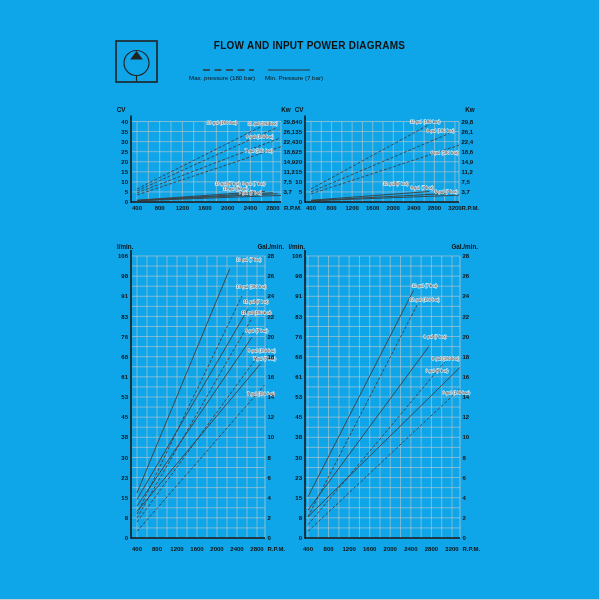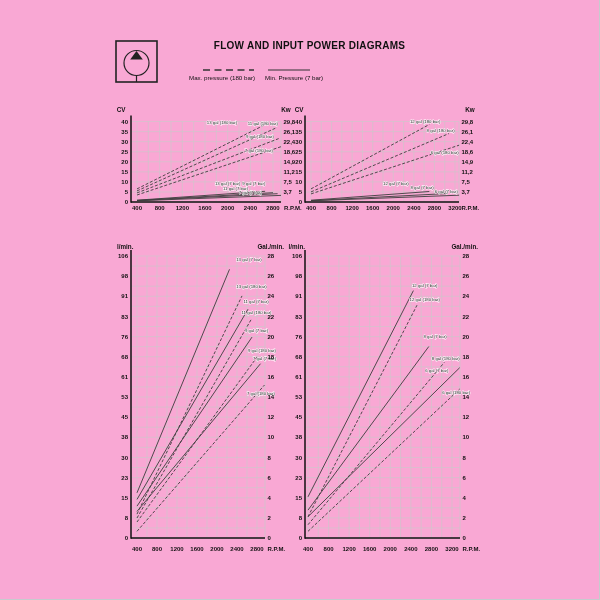--- a/index.html
+++ b/index.html
@@ -1,17 +1,17 @@
 <!DOCTYPE html>
 <html><head>
 <meta charset="utf-8">
 <style>
   html,body{margin:0;padding:0;background:#fff;}
   .page{
-    position:relative;width:600px;height:600px;background:#f9a8d4;
+    position:relative;width:600px;height:600px;background:#0ea5e9;
     font-family:"Liberation Sans","DejaVu Sans",sans-serif;color:#111;
     overflow:hidden;box-sizing:border-box;
     border-right:1px solid #c6cbce;border-bottom:1px solid #c6cbce;
   }
   .title{
     position:absolute;top:40px;left:20px;right:0;text-align:center;
     font-size:10px;font-weight:bold;letter-spacing:.25px;
   }
   .pump{position:absolute;top:40px;left:115px;width:43px;height:43px;}
   .legend-item{position:absolute;top:66px;}

